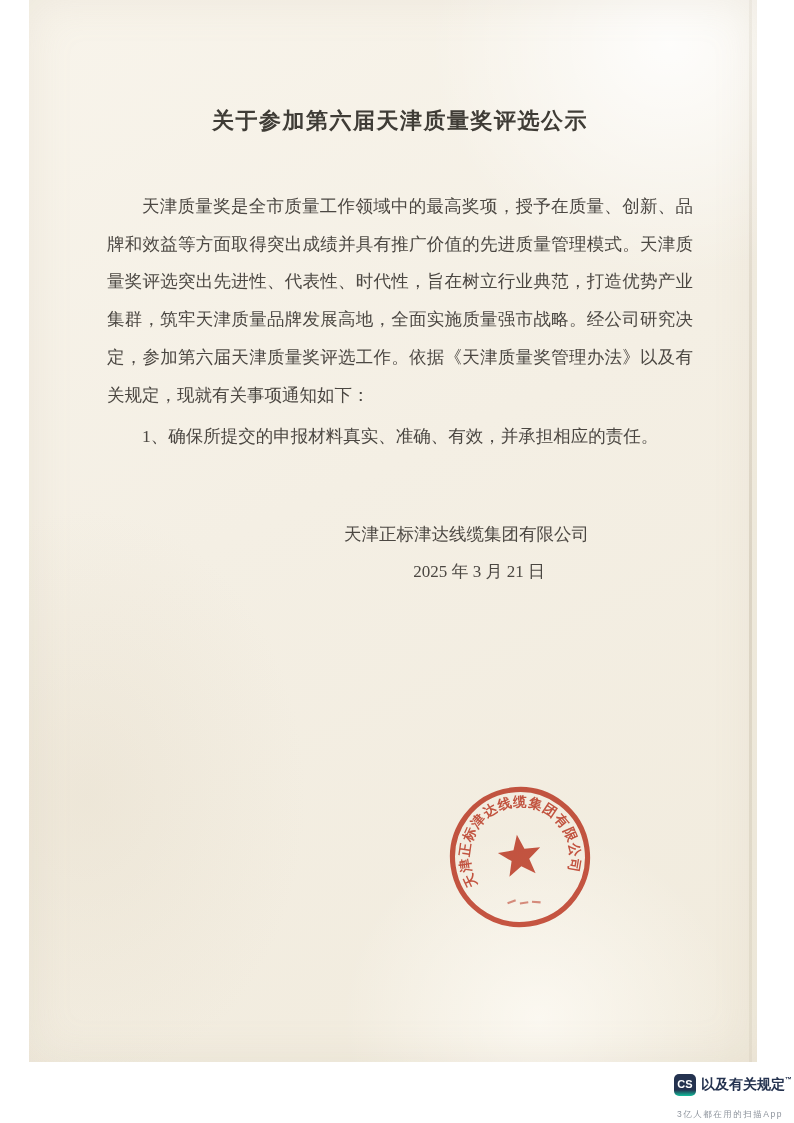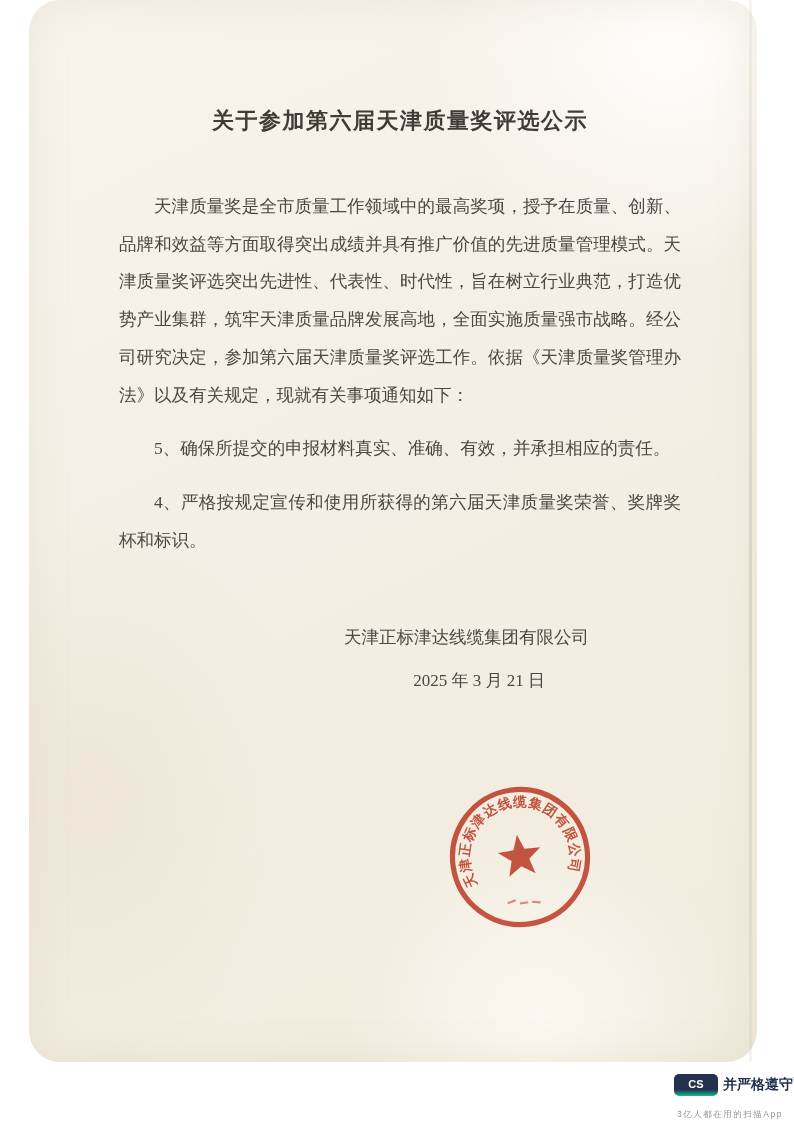--- a/index.html
+++ b/index.html
@@ -12,68 +12,67 @@
   .paper{
     position:absolute;left:29px;top:0;width:728px;height:1062px;
     background:
       radial-gradient(ellipse 60% 40% at 88% 4%, rgba(255,255,255,.85) 0%, rgba(255,255,255,0) 55%),
       radial-gradient(ellipse 45% 30% at 70% 96%, rgba(255,253,248,.7) 0%, rgba(255,253,248,0) 60%),
       radial-gradient(ellipse 50% 45% at 8% 75%, rgba(226,216,196,.35) 0%, rgba(226,216,196,0) 60%),
       linear-gradient(155deg,#f8f4eb 0%,#f4efe4 45%,#f1ebdd 100%);
     box-shadow: inset 0 0 45px rgba(175,163,138,.14);
     box-sizing:border-box;
     padding:106px 60px 0 74px;
-    border-radius:31px;
   }
   .paper::after{ 
     content:"";position:absolute;top:0;right:5px;width:3px;height:100%;
     background:linear-gradient(180deg,rgba(168,156,132,.10),rgba(168,156,132,.28) 55%,rgba(168,156,132,.12));
   }
   
   .doc-title{
     margin:0 0 52px 0;
     font-size:22px;font-weight:700;letter-spacing:1.5px;
     text-align:center;color:#3f3c36;
   }
   .body-par{
-    margin:16px;
+    margin:4px;
     font-size:17.5px;line-height:37.7px;
     color:#4b4742;
     text-indent:2em;
     text-align:justify;
   }
   .signature{margin-top:66px;text-align:right;position:relative;}
   .sig-company{
     font-size:17.5px;color:#4b4742;line-height:24px;
     padding-right:108px;
   }
   .sig-date{
     font-size:17px;color:#4b4742;line-height:24px;
-    margin-top:20px;padding-right:152px;
+    margin-top:14px;padding-right:152px;
   }
   
   .seal{
     position:absolute;left:520px;top:857px;width:150px;height:150px;
     transform:translate(-50%,-50%) rotate(-8deg);
     mix-blend-mode:multiply;opacity:.88;
     pointer-events:none;
   }
   .seal svg{width:100%;height:100%;}
   .seal text{
     font-family:"Liberation Serif","DejaVu Serif",serif;
     font-size:14.5px;font-weight:700;letter-spacing:1px;
     fill:#c5422e;
   }
   
   .watermark{
     position:absolute;left:674px;top:1074px;width:112px;
   }
   .wm-row{display:flex;align-items:center;gap:5px;}
   .wm-logo{
-    width:44px;height:22px;border-radius:5px;flex:0 0 auto;
+    width:22px;height:22px;border-radius:5px;flex:0 0 auto;
     background:linear-gradient(180deg,#24324f 0%,#24324f 72%,#13bf9c 100%);
     color:#ffffff;font-family:"Liberation Sans","DejaVu Sans",sans-serif;
     font-weight:700;font-size:11px;line-height:20px;text-align:center;
   }
   .wm-name{
     font-family:"Liberation Sans","DejaVu Sans",sans-serif;
     font-size:14px;font-weight:700;color:#24324f;white-space:nowrap;
   }
   .wm-tm{font-size:7px;vertical-align:top;color:#24324f;}
   .wm-tagline{
@@ -83,22 +82,21 @@
   }
 </style>
 </head>
 <body>
 
 <div class="paper">
 
   <h1 class="doc-title">关于参加第六届天津质量奖评选公示</h1>
 
   <p class="body-par">天津质量奖是全市质量工作领域中的最高奖项，授予在质量、创新、品牌和效益等方面取得突出成绩并具有推广价值的先进质量管理模式。天津质量奖评选突出先进性、代表性、时代性，旨在树立行业典范，打造优势产业集群，筑牢天津质量品牌发展高地，全面实施质量强市战略。经公司研究决定，参加第六届天津质量奖评选工作。依据《天津质量奖管理办法》以及有关规定，现就有关事项通知如下：</p>
-  <p class="body-par">5、确保所提交的申报材料真实、准确、有效，并承担相应的责任。</p>
-  <p class="body-par">4、严格按规定宣传和使用所获得的第六届天津质量奖荣誉、奖牌奖杯和标识。</p>
+  <p class="body-par">1、确保所提交的申报材料真实、准确、有效，并承担相应的责任。</p>
 
   <div class="signature">
     <div class="sig-company">天津正标津达线缆集团有限公司</div>
     <div class="sig-date">2025 年 3 月 21 日</div>
   </div>
 
 </div>
 
 <div class="seal">
   <svg viewBox="0 0 160 160">
@@ -110,16 +108,16 @@
       <textPath href="#sealArc" startOffset="0">天津正标津达线缆集团有限公司</textPath>
     </text>
     <polygon fill="#c5422e" points="80,56 74.1,71.9 57.2,72.6 70.5,83.1 65.9,99.4 80,90 94.1,99.4 89.5,83.1 102.8,72.6 85.9,71.9"></polygon>
     <path d="M60 127 l9 -2 M73 129 l9 0 M86 129 l9 2" stroke="#c5422e" stroke-width="2.2" opacity="0.65" fill="none"></path>
   </svg>
 </div>
 
 <div class="watermark">
   <div class="wm-row">
     <div class="wm-logo">CS</div>
-    <div class="wm-name"><span>并严格遵守</span><span class="wm-tm">™</span></div>
+    <div class="wm-name"><span>以及有关规定</span><span class="wm-tm">™</span></div>
   </div>
   <div class="wm-tagline">3亿人都在用的扫描App</div>
 </div>
 
 </body></html>

